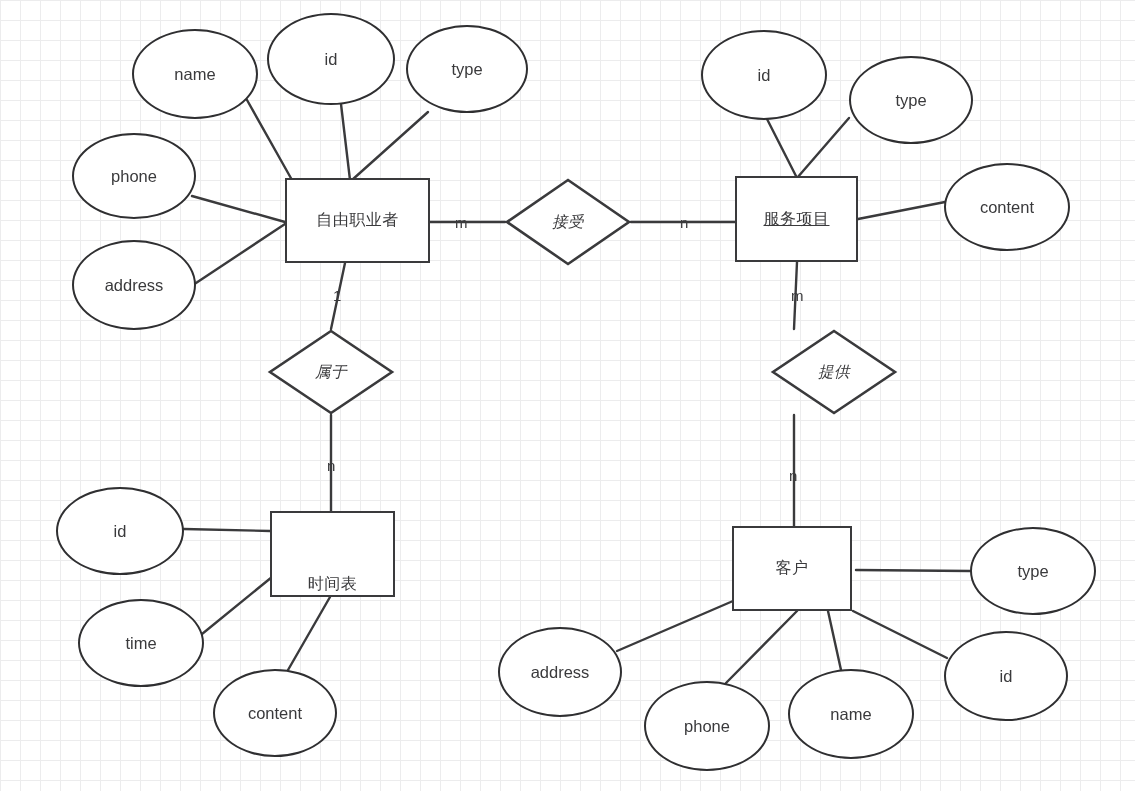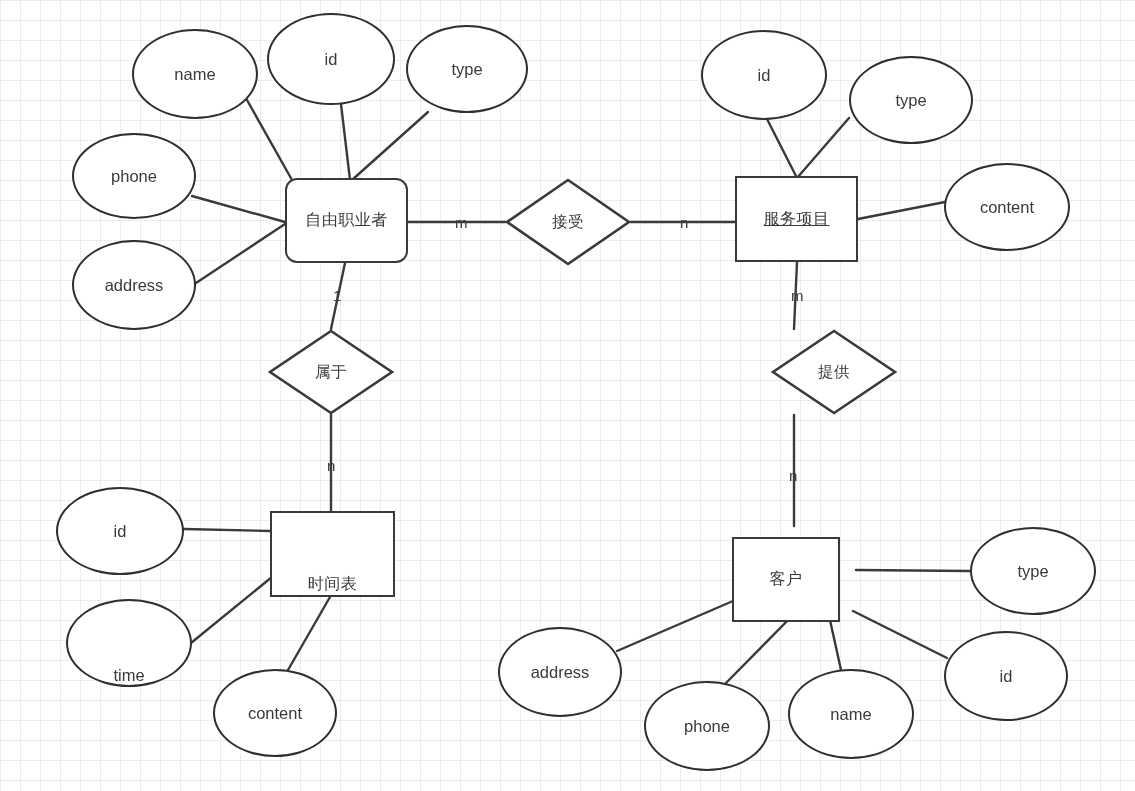--- a/index.html
+++ b/index.html
@@ -58,20 +58,21 @@
   .diamond-label {
     position: absolute;
     left: 0; top: 0;
     width: 100%; height: 100%;
     display: flex;
     align-items: center;
     justify-content: center;
     font-size: 15.5px;
     color: #3a3a3c;
     letter-spacing: 0.5px;
+    font-style: italic;
   }
   .card-label {
     position: absolute;
     font-size: 15px;
     color: #3a3a3c;
     background: transparent;
     line-height: 1;
     white-space: nowrap;
   }
 </style>
@@ -97,30 +98,30 @@
       <line x1="726" y1="683" x2="797" y2="611" stroke="#3a3a3c" stroke-width="2.4" stroke-linecap="round"></line>
       <line x1="617" y1="651" x2="733" y2="601" stroke="#3a3a3c" stroke-width="2.4" stroke-linecap="round"></line>
       <line x1="408" y1="222" x2="505" y2="222" stroke="#3a3a3c" stroke-width="2.4" stroke-linecap="round"></line>
       <line x1="631" y1="222" x2="735" y2="222" stroke="#3a3a3c" stroke-width="2.4" stroke-linecap="round"></line>
       <line x1="345" y1="263" x2="331" y2="329" stroke="#3a3a3c" stroke-width="2.4" stroke-linecap="round"></line>
       <line x1="331" y1="415" x2="331" y2="511" stroke="#3a3a3c" stroke-width="2.4" stroke-linecap="round"></line>
       <line x1="797" y1="262" x2="794" y2="329" stroke="#3a3a3c" stroke-width="2.4" stroke-linecap="round"></line>
       <line x1="794" y1="415" x2="794" y2="526" stroke="#3a3a3c" stroke-width="2.4" stroke-linecap="round"></line>
     </svg>
   <div id="node-layer">
-      <div class="node entity" style="left: 285px; top: 178px; width: 123px; height: 85px; border-radius: 12px;">
+      <div class="node entity" style="left: 285px; top: 178px; width: 145px; height: 85px;">
         <span class="lbl">自由职业者</span>
       </div>
       <div class="node entity" style="left: 735px; top: 176px; width: 123px; height: 86px; text-decoration: underline;">
         <span class="lbl">服务项目</span>
       </div>
       <div class="node entity" style="left: 270px; top: 511px; width: 125px; height: 86px; align-items: flex-end;">
         <span class="lbl">时间表</span>
       </div>
-      <div class="node entity" style="left: 732px; top: 537px; width: 108px; height: 85px;">
+      <div class="node entity" style="left: 732px; top: 526px; width: 120px; height: 85px;">
         <span class="lbl">客户</span>
       </div>
       <div class="attribute node" style="left: 132px; top: 29px; width: 126px; height: 90px;">
         <span class="lbl">name</span>
       </div>
       <div class="attribute node pk" style="left: 267px; top: 13px; width: 128px; height: 92px;">
         <span class="lbl">id</span>
       </div>
       <div class="attribute node" style="left: 406px; top: 25px; width: 122px; height: 88px;">
         <span class="lbl">type</span>
@@ -136,21 +137,21 @@
       </div>
       <div class="attribute node" style="left: 849px; top: 56px; width: 124px; height: 88px;">
         <span class="lbl">type</span>
       </div>
       <div class="attribute node" style="left: 944px; top: 163px; width: 126px; height: 88px;">
         <span class="lbl">content</span>
       </div>
       <div class="attribute node pk" style="left: 56px; top: 487px; width: 128px; height: 88px;">
         <span class="lbl">id</span>
       </div>
-      <div class="attribute node" style="left: 66px; top: 599px; width: 126px; height: 88px; align-items: flex-end;">
+      <div class="attribute node" style="left: 78px; top: 599px; width: 126px; height: 88px;">
         <span class="lbl">time</span>
       </div>
       <div class="attribute node" style="left: 213px; top: 669px; width: 124px; height: 88px;">
         <span class="lbl">content</span>
       </div>
       <div class="attribute node" style="left: 970px; top: 527px; width: 126px; height: 88px;">
         <span class="lbl">type</span>
       </div>
       <div class="attribute node pk" style="left: 944px; top: 631px; width: 124px; height: 90px;">
         <span class="lbl">id</span>

